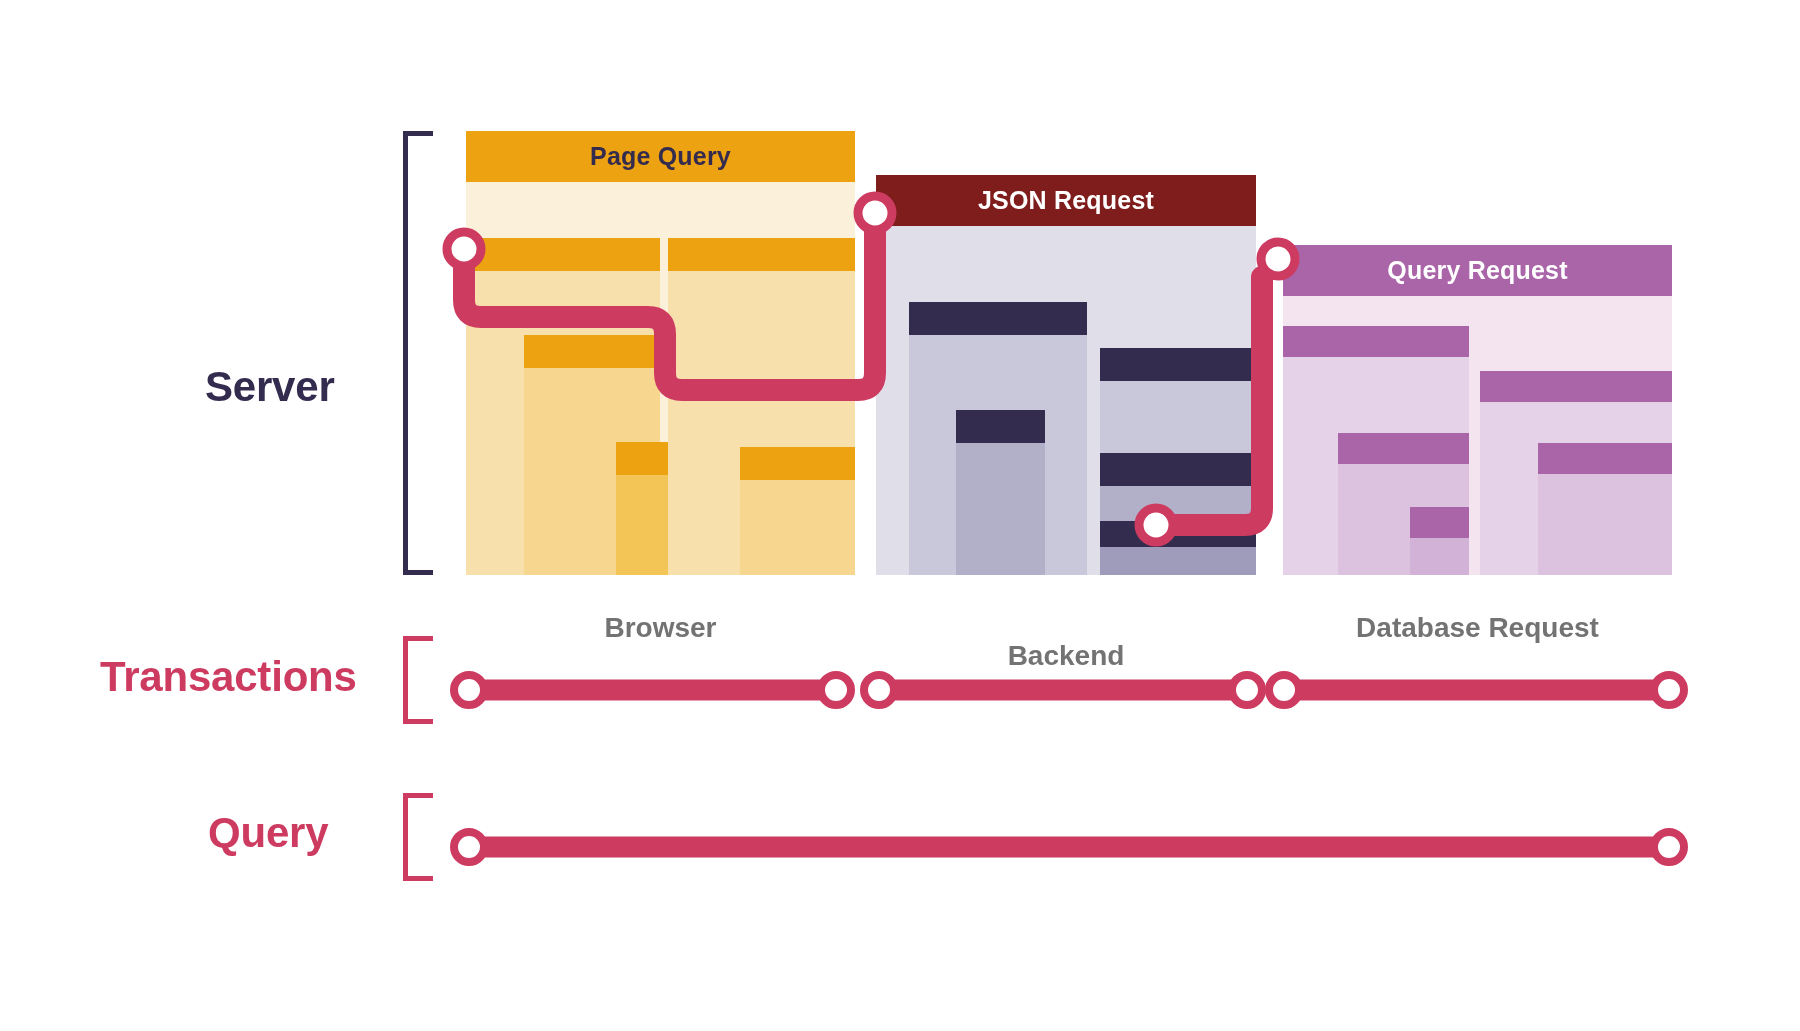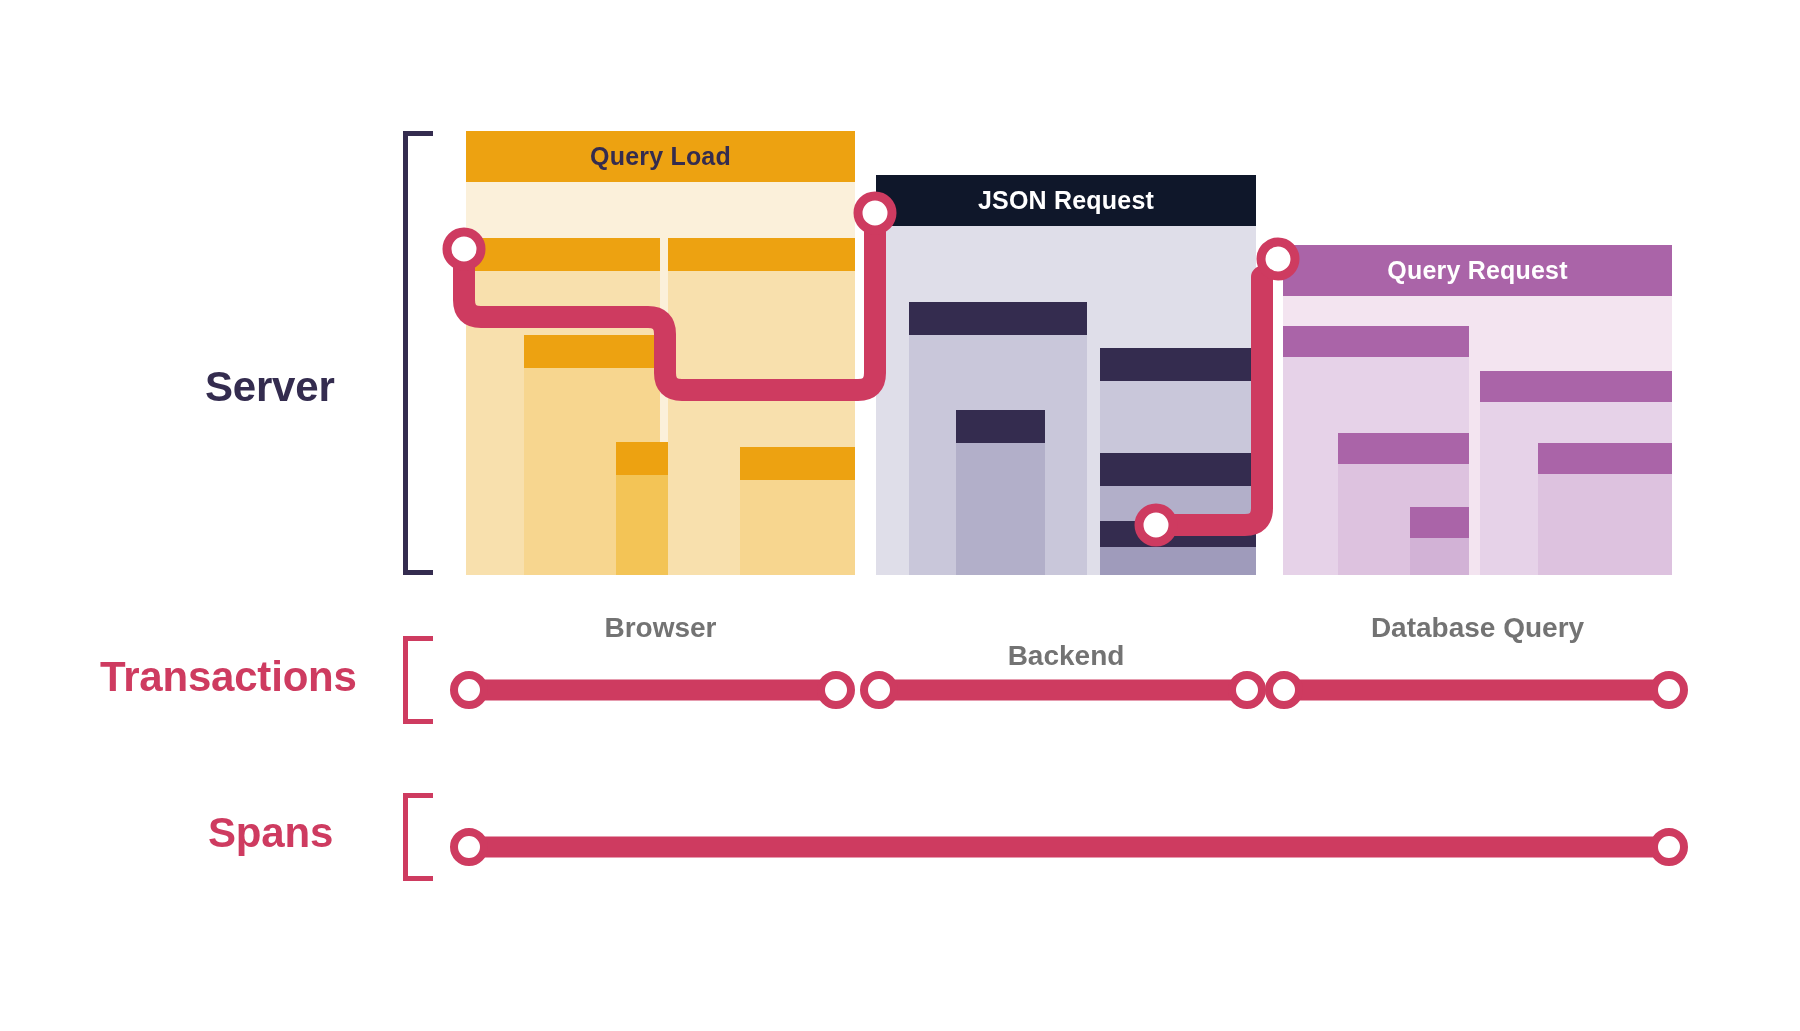--- a/index.html
+++ b/index.html
@@ -41,21 +41,21 @@
   
   .c-browser .panel-header{background:#EDA211;}
   .c-browser .panel-header span{color:#342C4F;}
   .c-browser .panel-body{background:#FBF0DA;}
   .c-browser .lvl1{background:#F8E0AD;}
   .c-browser .lvl2{background:#F7D68F;}
   .c-browser .lvl3{background:#F3C456;}
   .c-browser .cap{background:#EDA211;}
 
   
-  .c-backend .panel-header{background:#0f172a;}
+  .c-backend .panel-header{background:#7f1d1d;}
   .c-backend .panel-header span{color:#ffffff;}
   .c-backend .panel-body{background:#DFDEE9;}
   .c-backend .lvl1{background:#C9C7DA;}
   .c-backend .lvl2{background:#B2AFC9;}
   .c-backend .lvl3{background:#9F9BBB;}
   .c-backend .cap{background:#342C4F;}
 
   
   .c-database .panel-header{background:#AA64A8;}
   .c-database .panel-header span{color:#ffffff;}
@@ -81,21 +81,21 @@
   <div class="rowlabel" id="label-spans">Server</div>
 
   <div class="bracket" id="bracket-spans">
     <div class="v"></div>
     <div class="t"></div>
     <div class="b"></div>
   </div>
 
   <div class="panel c-browser" id="panel-browser" style="left:466px;top:131px;width:389px;height:444px;">
     <div class="panel-header">
-      <span>Query Load</span>
+      <span>Page Query</span>
     </div>
     <div class="panel-body" style="top:51px;height:393px;">
 
       <div class="span-bar" style="left:0px;bottom:0px;width:194px;height:337px;">
         <div class="fill lvl1" style="height:337px;"></div>
         <div class="cap" style="height:33px;"></div>
       </div>
 
       <div class="span-bar" style="left:58px;bottom:0px;width:136px;height:240px;">
         <div class="fill lvl2" style="height:240px;"></div>
@@ -192,21 +192,21 @@
     <path d="M 1156 525 L 1245 525 Q 1262 525 1262 508 L 1262 277" fill="none" stroke="#CE3B60" stroke-width="22" stroke-linecap="round"></path>
 
     <circle cx="464" cy="249" r="17" fill="#FFFFFF" stroke="#CE3B60" stroke-width="9"></circle>
     <circle cx="875" cy="213" r="17" fill="#FFFFFF" stroke="#CE3B60" stroke-width="9"></circle>
     <circle cx="1156" cy="525" r="17" fill="#FFFFFF" stroke="#CE3B60" stroke-width="9"></circle>
     <circle cx="1278" cy="259" r="17" fill="#FFFFFF" stroke="#CE3B60" stroke-width="9"></circle>
   </svg>
 
   <div class="colcaption" style="left:466px;top:612px;width:389px;">Browser</div>
   <div class="colcaption" style="left:876px;top:640px;width:380px;">Backend</div>
-  <div class="colcaption" style="left:1283px;top:612px;width:389px;">Database Query</div>
+  <div class="colcaption" style="left:1283px;top:612px;width:389px;">Database Request</div>
 
   <div class="rowlabel" id="label-transactions">Transactions</div>
 
   <div class="bracket" id="bracket-transactions">
     <div class="v"></div>
     <div class="t"></div>
     <div class="b"></div>
   </div>
 
   <svg id="txn-layer" viewBox="0 0 1800 1031">
@@ -215,21 +215,21 @@
     <line x1="1282" y1="690" x2="1672" y2="690" stroke="#CE3B60" stroke-width="21"></line>
 
     <circle cx="469" cy="690" r="15" fill="#FFFFFF" stroke="#CE3B60" stroke-width="8"></circle>
     <circle cx="836" cy="690" r="15" fill="#FFFFFF" stroke="#CE3B60" stroke-width="8"></circle>
     <circle cx="879" cy="690" r="15" fill="#FFFFFF" stroke="#CE3B60" stroke-width="8"></circle>
     <circle cx="1247" cy="690" r="15" fill="#FFFFFF" stroke="#CE3B60" stroke-width="8"></circle>
     <circle cx="1284" cy="690" r="15" fill="#FFFFFF" stroke="#CE3B60" stroke-width="8"></circle>
     <circle cx="1669" cy="690" r="15" fill="#FFFFFF" stroke="#CE3B60" stroke-width="8"></circle>
   </svg>
 
-  <div class="rowlabel" id="label-trace">Spans</div>
+  <div class="rowlabel" id="label-trace">Query</div>
 
   <div class="bracket" id="bracket-trace">
     <div class="v"></div>
     <div class="t"></div>
     <div class="b"></div>
   </div>
 
   <svg id="trace-layer" viewBox="0 0 1800 1031">
     <line x1="466" y1="847" x2="1672" y2="847" stroke="#CE3B60" stroke-width="21"></line>
     <circle cx="469" cy="847" r="15" fill="#FFFFFF" stroke="#CE3B60" stroke-width="8"></circle>

